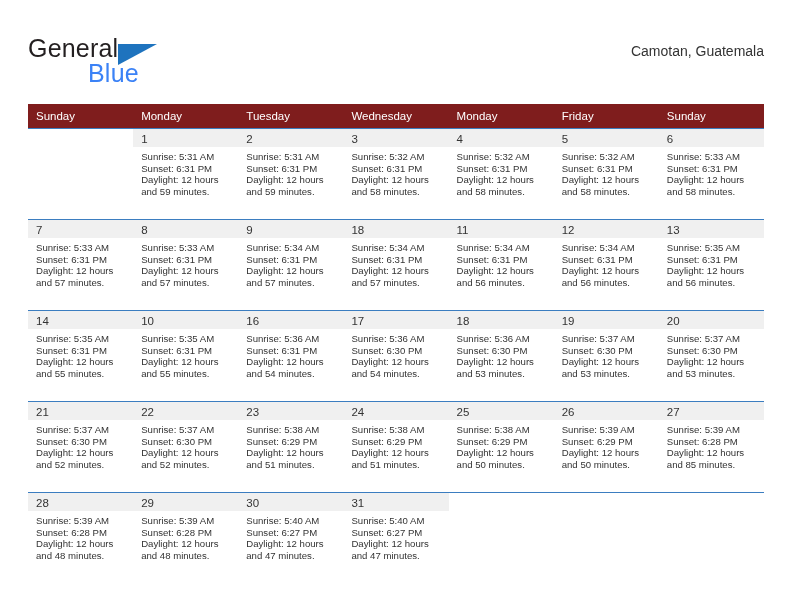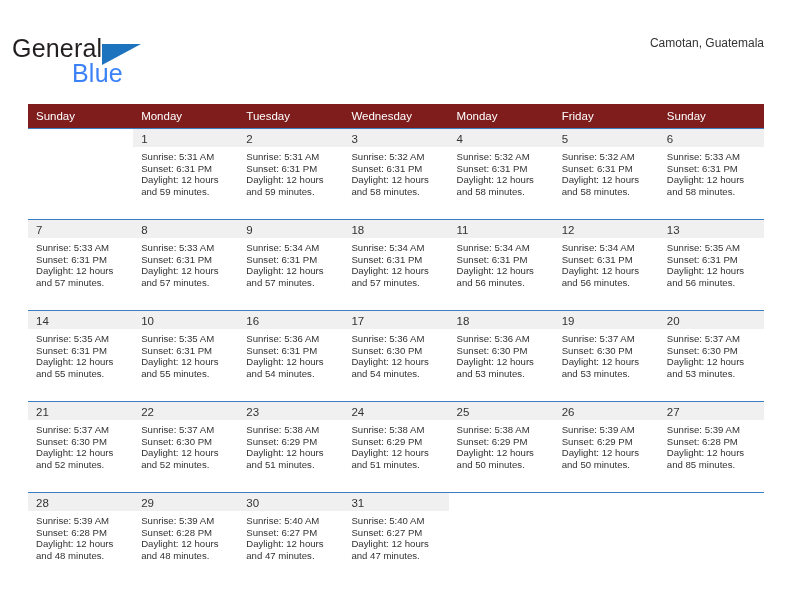--- a/index.html
+++ b/index.html
@@ -17,21 +17,21 @@
   .page {
     position: relative;
     width: 792px;
     height: 612px;
     box-sizing: border-box;
   }
 
   
   .header {
     position: absolute;
-    left: 12px;
+    left: 28px;
     top: 28px;
     right: 28px;
     height: 62px;
   }
   .logo {
     position: absolute;
     left: 0;
     top: 6px;
     width: 220px;
     height: 56px;
@@ -70,24 +70,24 @@
     text-align: right;
   }
   .cal-title {
     font-size: 29px;
     color: #333333;
     line-height: 34px;
     font-weight: normal;
     white-space: nowrap;
   }
   .cal-subtitle {
-    font-size: 12px;
+    font-size: 14px;
     color: #333333;
     line-height: 22px;
-    margin-top: 4px;
+    margin-top: 12px;
     white-space: nowrap;
   }
 
   
   .calendar {
     position: absolute;
     left: 28px;
     top: 104px;
     width: 736px;
     border-collapse: collapse;

